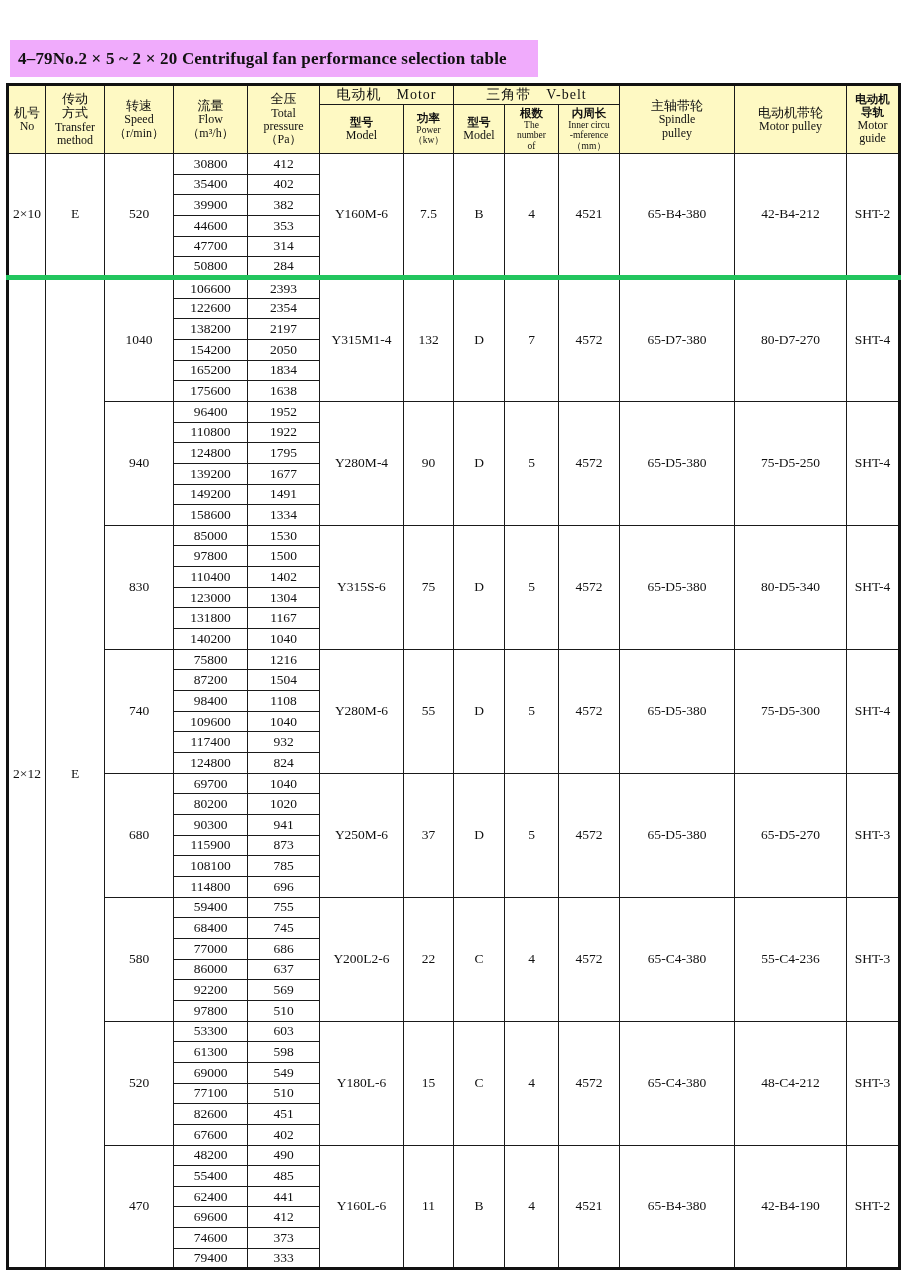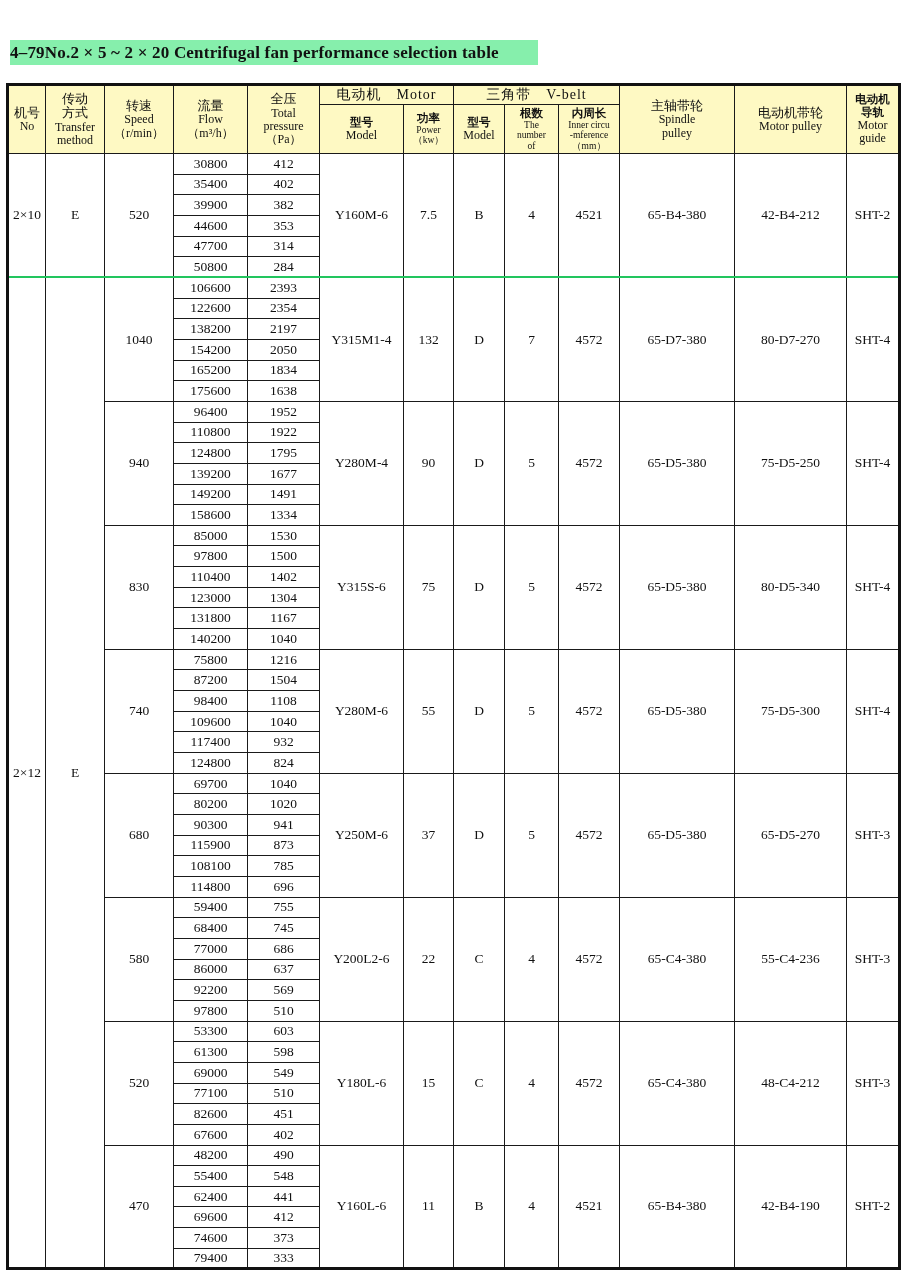--- a/index.html
+++ b/index.html
@@ -12,23 +12,24 @@
   }
   .page { position: relative; width: 906px; height: 1284px; overflow: hidden; }
 
   .title {
     position: absolute; left: 28px; top: 6px;
     font-size: 23px; font-weight: bold; letter-spacing: 0.5px;
     white-space: nowrap;
   }
   .subtitle-bar {
     position: absolute; left: 10px; top: 40px;
-    width: 528px; height: 25px;
-    background: #86efac;
+    width: 528px; height: 37px;
+    background: #f0abfc;
     display: flex; align-items: center;
+    padding-left: 8px;
     font-size: 17px; font-weight: bold; letter-spacing: 0.2px;
     white-space: nowrap;
   }
 
   table.fan-table {
     position: absolute; left: 6px; top: 83px;
     width: 892px;
     border-collapse: collapse; table-layout: fixed;
     border: 3px solid #111;
   }
@@ -36,21 +37,21 @@
     border: 1px solid #1a1a1a;
     text-align: center; vertical-align: middle;
     padding: 0; overflow: hidden;
   }
   .fan-table thead th { background: #fef9c3; font-weight: normal; }
   .fan-table thead tr.h1 { height: 20px; }
   .fan-table thead tr.h2 { height: 49px; }
   .fan-table tbody tr { height: 20.67px; }
   .fan-table tbody td { font-size: 13.5px; background: #fff; }
 
-  tr.section-start td { border-top: 2px solid #22c55e; }
+  tr.section-start td { border-top: 5px solid #22c55e; }
 
   .ln { display: block; line-height: 1.12; }
   .zh { font-size: 13px; }
   .en { font-size: 12px; }
   .zh-sm { font-size: 11.5px; font-weight: bold; }
   .en-sm { font-size: 9.5px; }
   .grp { font-size: 14px; letter-spacing: 1px; }
 </style>
 </head>
 <body>
@@ -433,21 +434,21 @@
           <td rowspan="6">11</td>
           <td rowspan="6">B</td>
           <td rowspan="6">4</td>
           <td rowspan="6">4521</td>
           <td rowspan="6">65-B4-380</td>
           <td rowspan="6">42-B4-190</td>
           <td rowspan="6">SHT-2</td>
         </tr>
         <tr>
           <td>55400</td>
-          <td>548</td>
+          <td>485</td>
         </tr>
         <tr>
           <td>62400</td>
           <td>441</td>
         </tr>
         <tr>
           <td>69600</td>
           <td>412</td>
         </tr>
         <tr>

